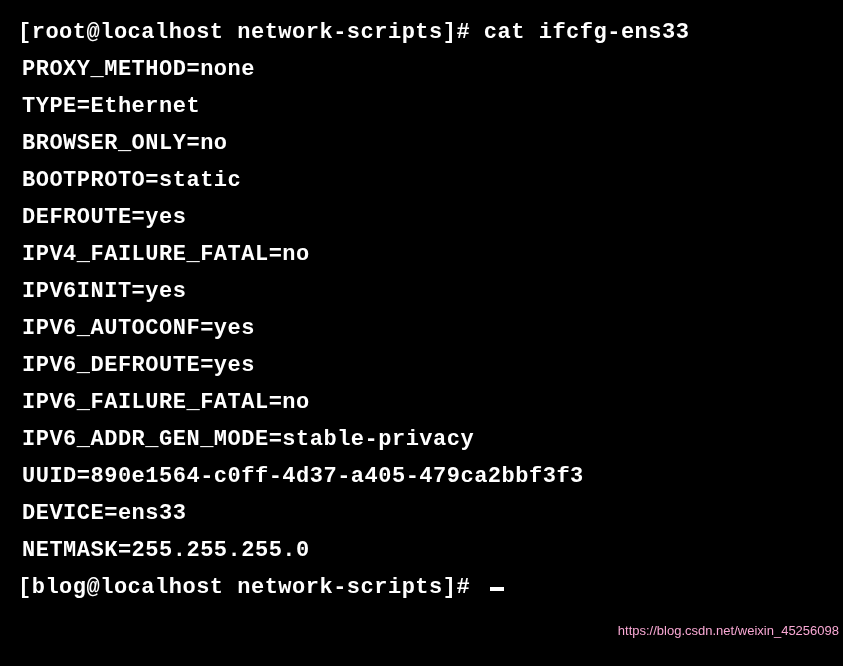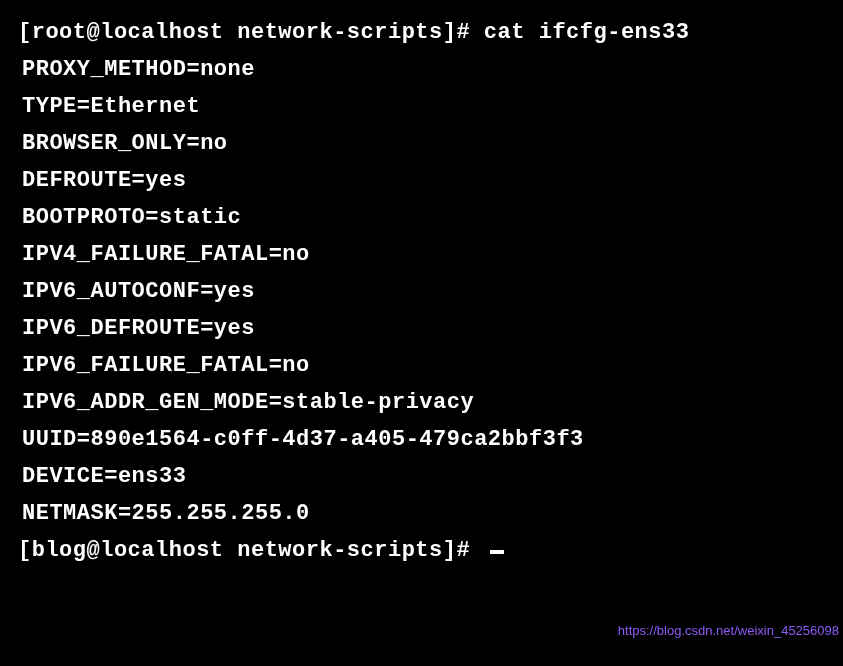--- a/index.html
+++ b/index.html
@@ -35,39 +35,40 @@
       height: 4px;
       background-color: #ffffff;
       vertical-align: baseline;
       margin-bottom: 2px;
       margin-left: 2px;
     }
     .watermark {
       position: absolute;
       bottom: 30px;
       right: 8px;
-      color: #8b5cf6;
+      color: #f9a8d4;
       font-family: Arial, sans-serif;
       font-size: 13px;
       font-weight: normal;
       letter-spacing: 0;
     }
   </style>
 </head>
 <body>
 
 <div>
   <span class="terminal-line">[root@localhost network-scripts]# cat ifcfg-ens33</span>
   <div id="config-container">
       <span class="terminal-line">PROXY_METHOD=none</span>
       <span class="terminal-line">TYPE=Ethernet</span>
       <span class="terminal-line">BROWSER_ONLY=no</span>
+      <span class="terminal-line">BOOTPROTO=static</span>
       <span class="terminal-line">DEFROUTE=yes</span>
-      <span class="terminal-line">BOOTPROTO=static</span>
       <span class="terminal-line">IPV4_FAILURE_FATAL=no</span>
+      <span class="terminal-line">IPV6INIT=yes</span>
       <span class="terminal-line">IPV6_AUTOCONF=yes</span>
       <span class="terminal-line">IPV6_DEFROUTE=yes</span>
       <span class="terminal-line">IPV6_FAILURE_FATAL=no</span>
       <span class="terminal-line">IPV6_ADDR_GEN_MODE=stable-privacy</span>
       <span class="terminal-line">UUID=890e1564-c0ff-4d37-a405-479ca2bbf3f3</span>
       <span class="terminal-line">DEVICE=ens33</span>
       <span class="terminal-line">NETMASK=255.255.255.0</span>
     </div>
   <span class="prompt-line">[blog@localhost network-scripts]# </span><span class="cursor"></span>
 </div>

